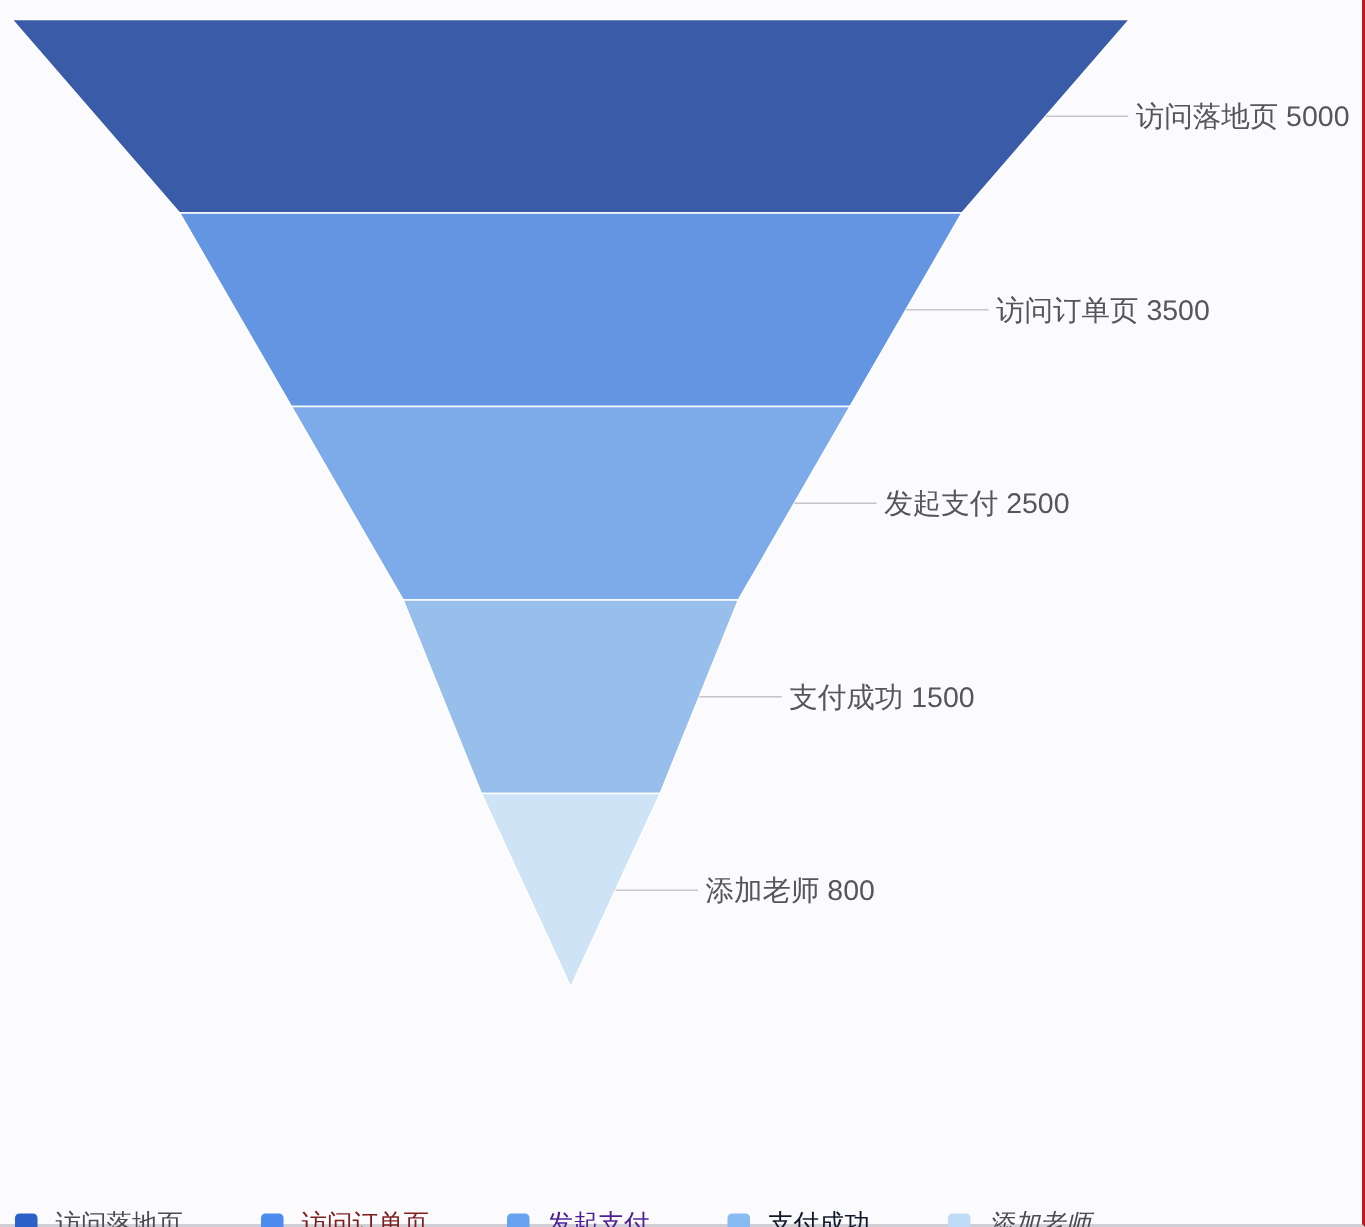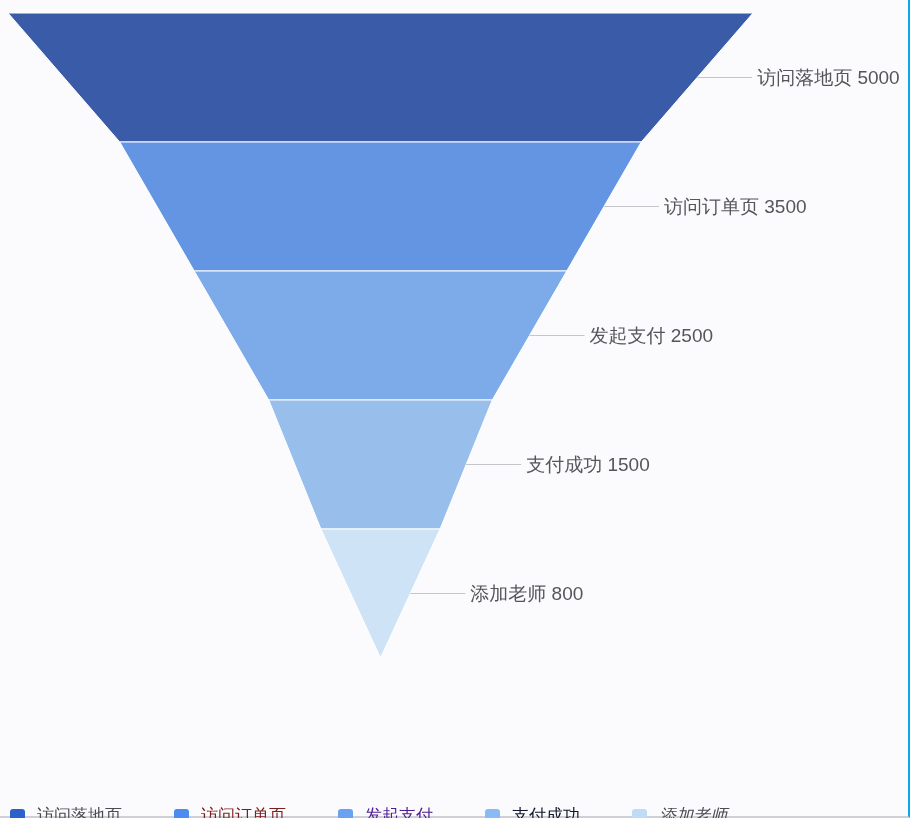--- a/index.html
+++ b/index.html
@@ -6,21 +6,21 @@
   body {
     width: 910px; height: 818px;
     font-family: "Liberation Sans", "DejaVu Sans", sans-serif;
     overflow: hidden;
   }
   .page {
     position: relative;
     width: 910px; height: 818px;
     box-sizing: border-box;
     background: #fbfbfd;
-    border-right: 2px solid #0ea5e9;
+    border-right: 2px solid #b91c1c;
     border-bottom: 2px solid #cfcfd5;
   }
   .chart-svg { position: absolute; left: 0; top: 0; display: block; }
   .chart-svg text {
     font-family: "Liberation Sans", "DejaVu Sans", sans-serif;
     font-size: 19px;
   }
   .legend {
     position: absolute;
     left: 10px; top: 804px;

